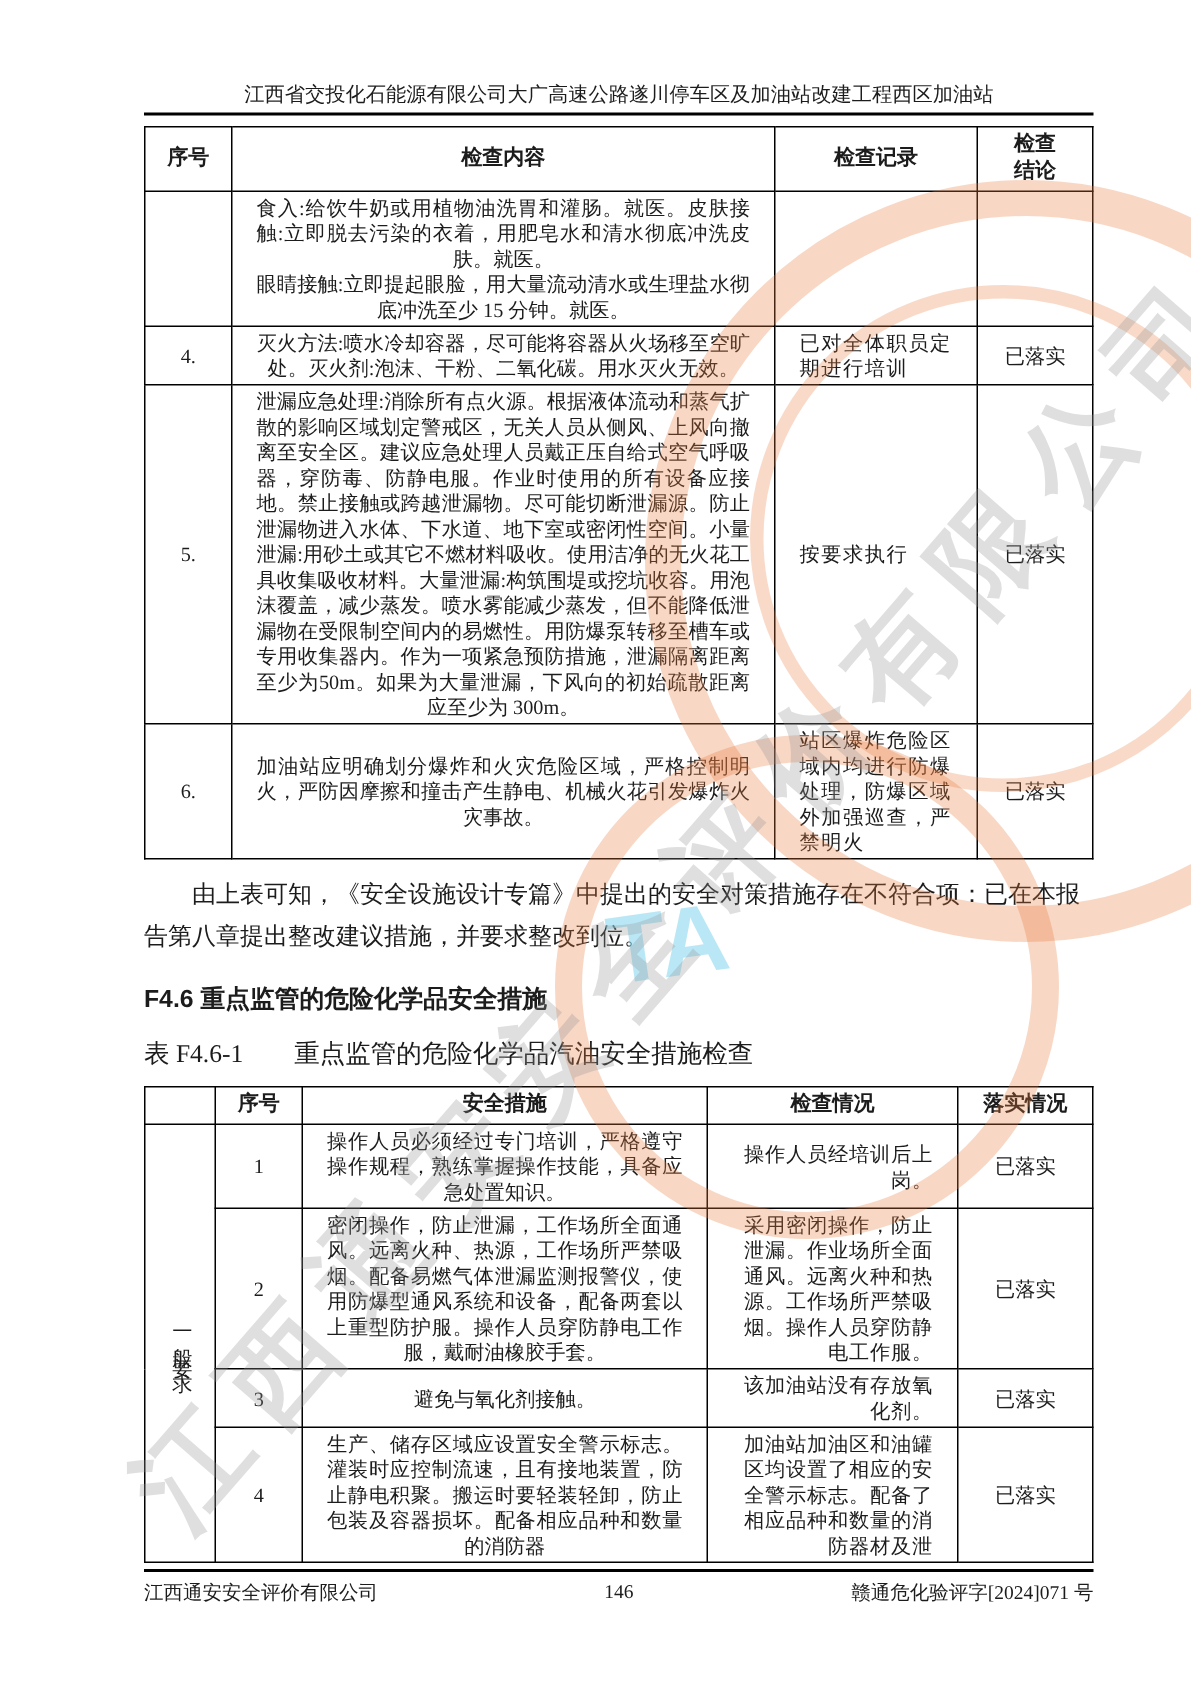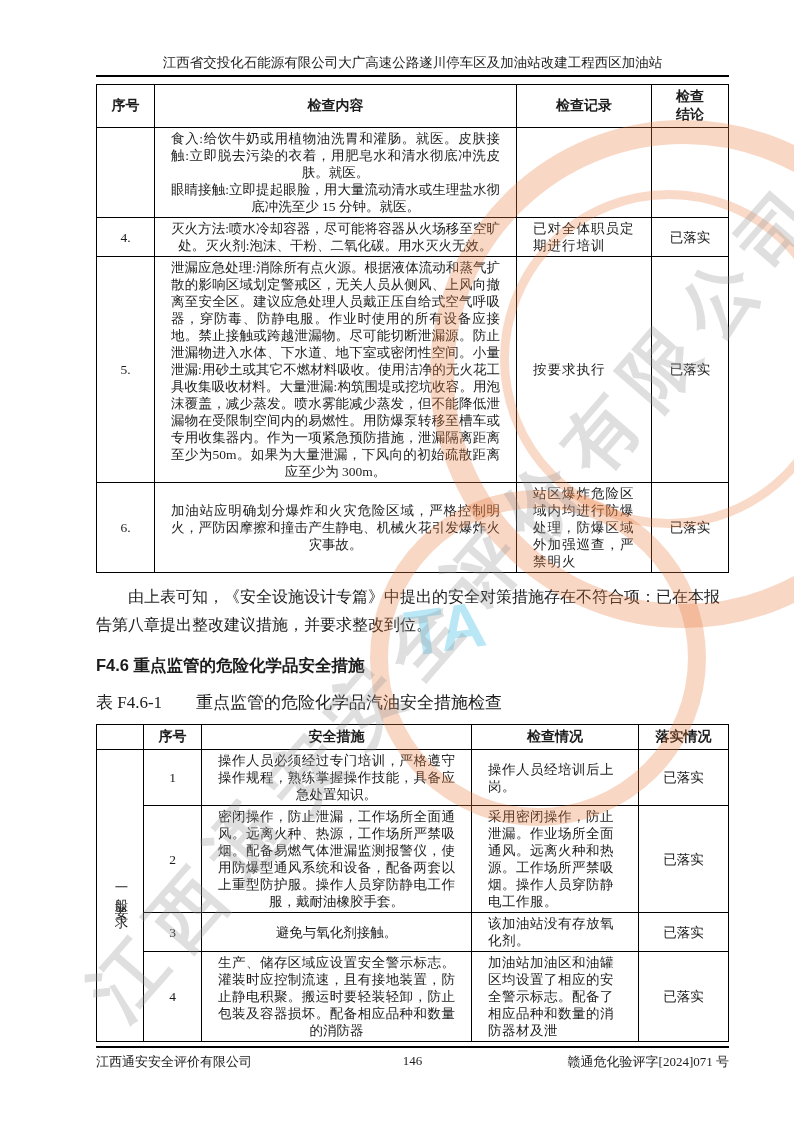--- a/index.html
+++ b/index.html
@@ -16,21 +16,21 @@
   table{border-collapse:collapse;width:100%;table-layout:fixed;}
   table,td,th{border:1.2px solid #000;}
   th{font-size:14px;font-weight:bold;padding:3px 2px;line-height:18px;white-space:pre-line;}
   td{font-size:13.5px;line-height:17px;padding:2px 16px;vertical-align:middle;}
   td.seq{text-align:center;width:53px;padding:2px 1px;}
   td.body-cell{text-align:justify;text-align-last:center;white-space:pre-line;}
   td.rec{width:130px;letter-spacing:1px;}
   td.con{text-align:center;width:72px;}
   .tbl2 td.grp{width:42px;text-align:center;}
   .tbl2 td.seq2{width:53px;text-align:center;}
-  .tbl2 td.chk{width:162px;text-align:left;letter-spacing:0.5px;}
+  .tbl2 td.chk{width:162px;text-align:right;letter-spacing:0.5px;}
   .tbl2 td.st{width:85px;text-align:center;}
   .vertical{writing-mode:vertical-lr;text-orientation:upright;letter-spacing:8px;margin:0 auto;}
   
   .para{font-size:16px;line-height:28px;text-indent:2em;margin:10px 0 0 0;}
   .section-heading{font-family:"Liberation Sans","DejaVu Sans",sans-serif;font-weight:bold;font-size:16.5px;margin:16px 0 14px 0;}
   .table-caption{font-size:17px;text-align:left;margin:13px 0 10px 0;}
   
   .doc-footer{
     position:absolute;left:96px;right:65px;top:1046px;z-index:1;
     border-top:2px solid #000;padding-top:5px;font-size:13px;

